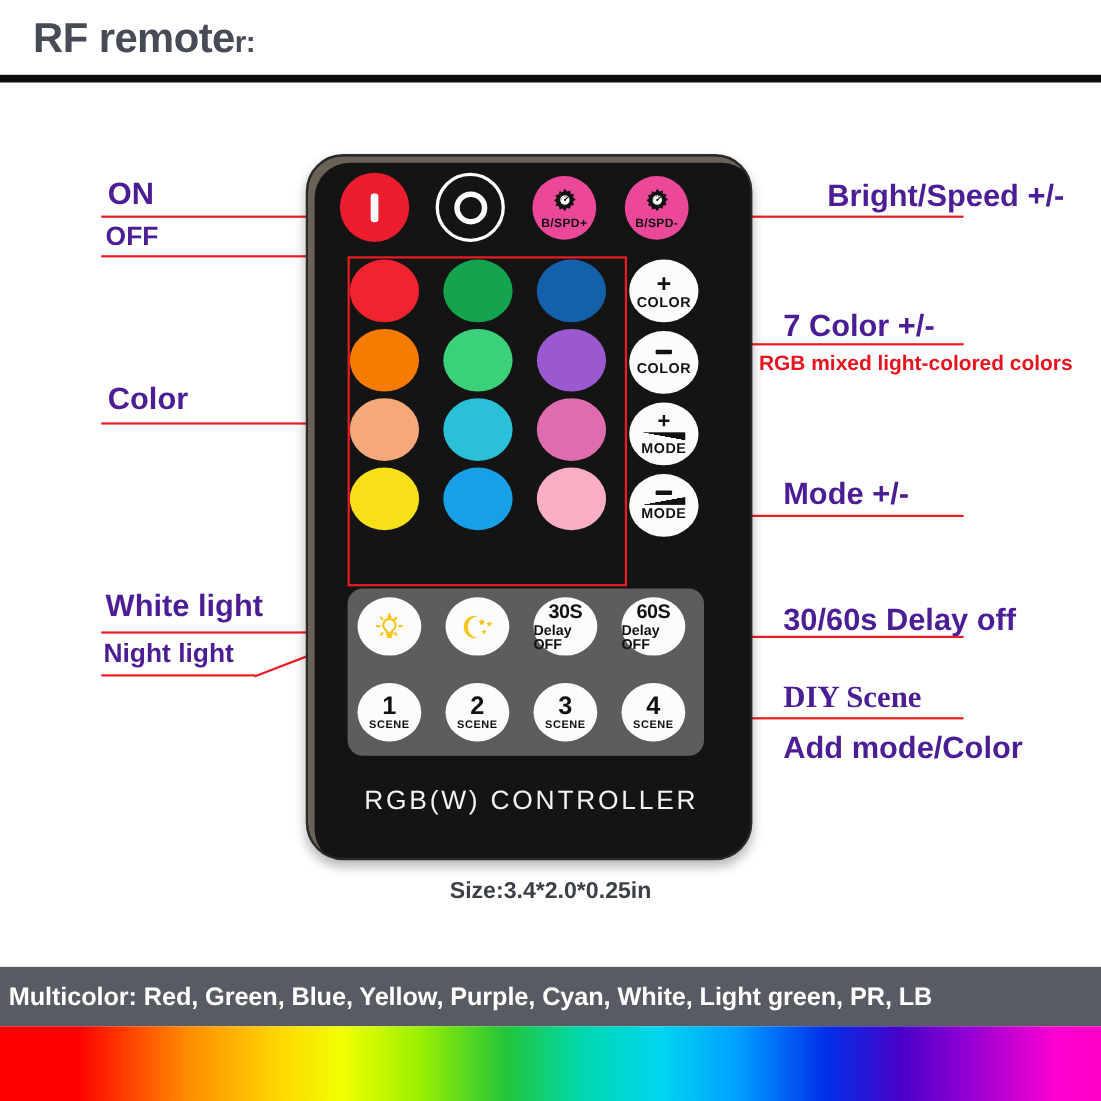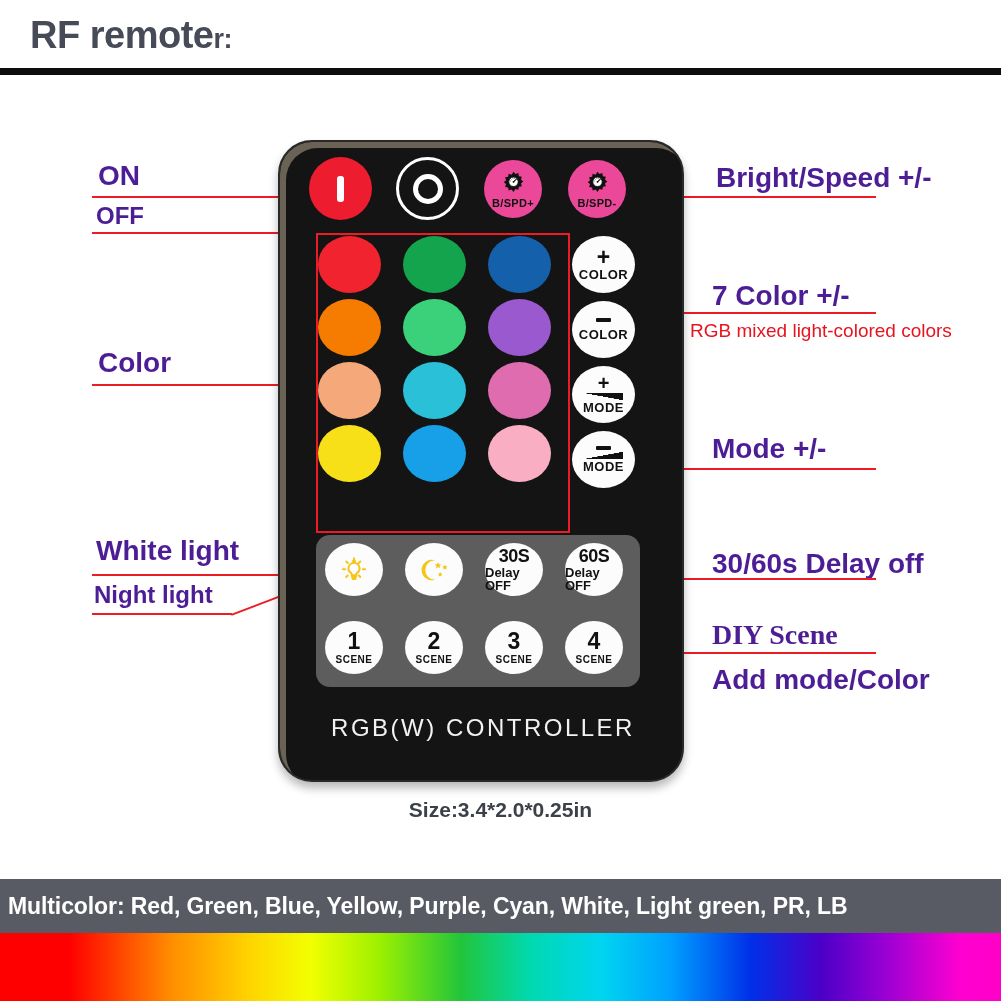--- a/index.html
+++ b/index.html
@@ -116,21 +116,21 @@
   .red-box {
     position: absolute; left: 316px; top: 233px;
     width: 254px; height: 300px;
     border: 2px solid #ec1c24; pointer-events:none;
   }
 
   
   .lbl { position: absolute; color: #4c1d95; font-weight: bold; white-space: nowrap; }
   .lbl-lg { font-size: 28px; }
   .lbl-md { font-size: 24px; }
-  .lbl-red { color: #e8131f; font-size: 19px; font-weight: normal; }
+  .lbl-red { color: #e8131f; font-size: 19px; font-weight: bold; }
   .line { position: absolute; height: 2px; background: #ec1c24; }
   .diag { position: absolute; background: #ec1c24; height: 2px; transform-origin: 0 0; }
 
   .size-txt {
     position:absolute; left:0; top:798px; width:1001px; text-align:center;
     font-size: 21px; font-weight: bold; color: #3c4049;
   }
 
   
   .banner {
@@ -169,21 +169,21 @@
   <div class="line" style="left:92px; top:384px; width:226px;"></div>
 
   <div class="lbl lbl-lg" style="left:96px; top:535px;">White light</div>
   <div class="line" style="left:92px; top:574px; width:230px;"></div>
 
   <div class="lbl lbl-md" style="left:94px; top:581px;">Night light</div>
   <div class="line" style="left:92px; top:613px; width:140px;"></div>
   <div class="diag" style="left:231px; top:614px; width:61px; transform:rotate(-21deg);"></div>
   <div class="line" style="left:288px; top:591px; width:34px;"></div>
 
-  <div class="lbl lbl-lg" style="left:716px; top:162px;">Bright/Speed +/-</div>
+  <div class="lbl lbl-lg" style="left:752px; top:162px;">Bright/Speed +/-</div>
   <div class="line" style="left:648px; top:196px; width:228px;"></div>
 
   <div class="lbl lbl-lg" style="left:712px; top:280px;">7 Color +/-</div>
   <div class="line" style="left:648px; top:312px; width:228px;"></div>
   <div class="lbl lbl-red" style="left:690px; top:320px;">RGB mixed light-colored colors</div>
 
   <div class="lbl lbl-lg" style="left:712px; top:433px;">Mode +/-</div>
   <div class="line" style="left:648px; top:468px; width:228px;"></div>
 
   <div class="lbl lbl-lg" style="left:712px; top:548px;">30/60s Delay off</div>

